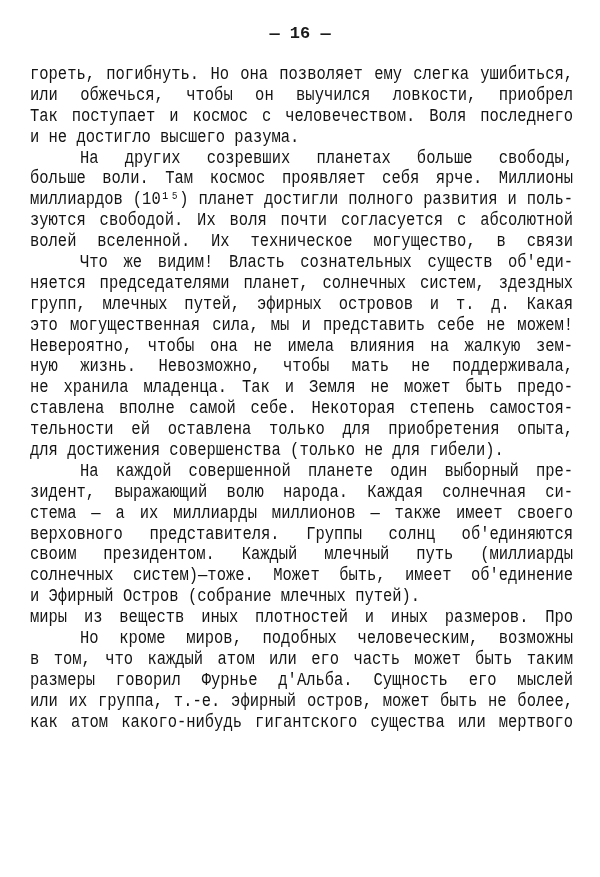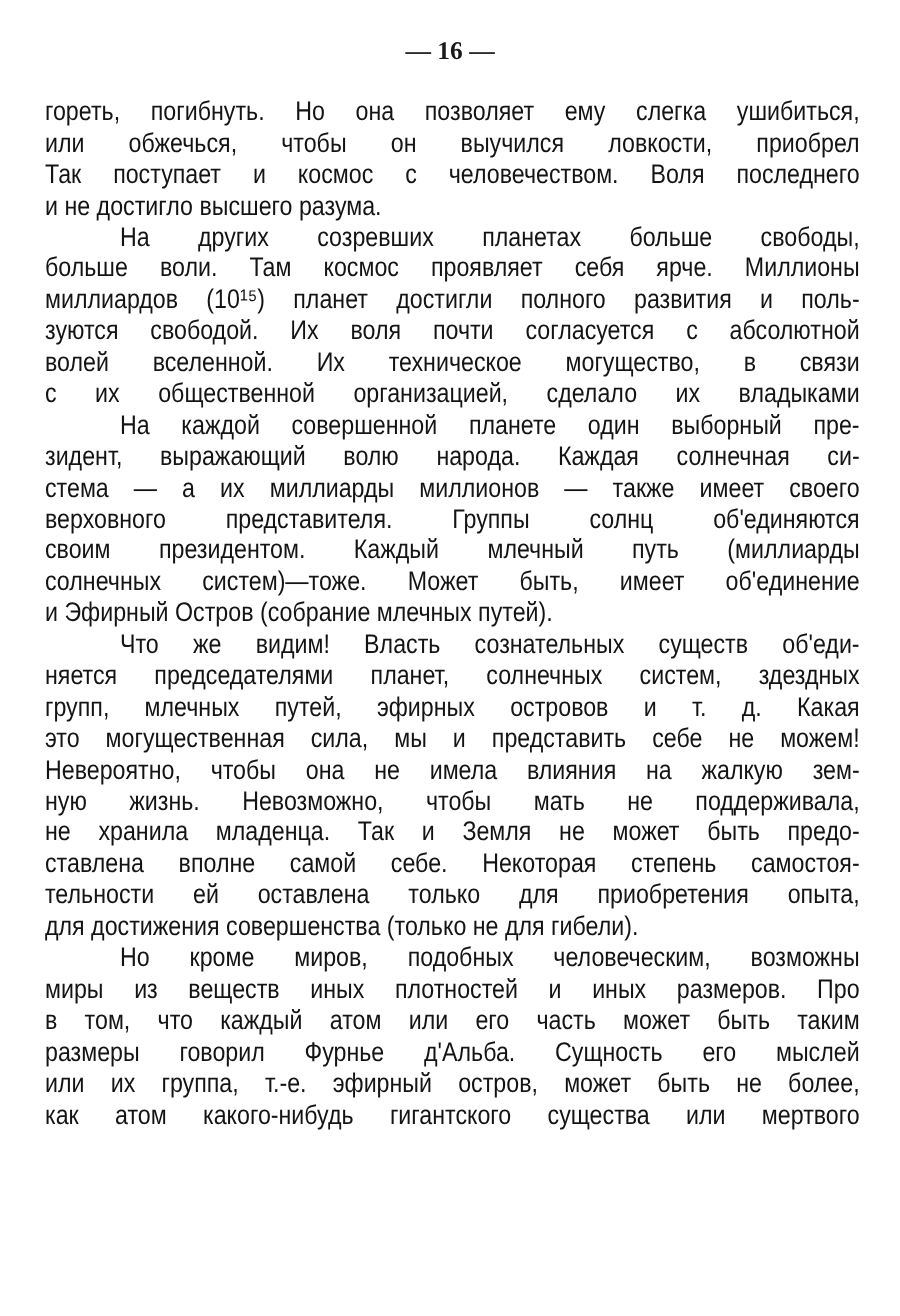--- a/index.html
+++ b/index.html
@@ -1,23 +1,23 @@
 <!DOCTYPE html>
 <html><head>
 <meta charset="utf-8">
 <style>
   html, body { margin: 0; padding: 0; background: #ffffff; }
   body { width: 600px; height: 877px; position: relative; overflow: hidden; }
   .page-number {
     position: absolute; top: 24px; left: 0; width: 600px; text-align: center;
-    font-family: Liberation Serif, serif; font-size: 17px; font-weight: bold; color: #1a1a1a;
+    font-family: Liberation Mono, monospace; font-size: 17px; font-weight: bold; color: #1a1a1a;
   }
   .text-block {
     position: absolute; top: 64px; left: 30px; width: 543px;
-    font-family: Liberation Sans, sans-serif;
+    font-family: Liberation Mono, monospace;
     font-size: 18px; color: #141414;
   }
   .line {
     height: 20.9px; line-height: 20.9px; white-space: nowrap;
     text-align: justify; text-align-last: justify; overflow: visible;
     transform-origin: left center;
   }
   .line.last { text-align-last: left; }
   .line.indent { padding-left: 50px; }
   .narrow { display: block; transform: scaleX(0.86); transform-origin: left center; width: 116.3%; }
@@ -55,47 +55,20 @@
       </div>
     <div class="line">
         <span class="narrow" style="text-align-last: justify;">миллиардов (10¹⁵) планет достигли полного развития и поль-</span>
       </div>
     <div class="line">
         <span class="narrow" style="text-align-last: justify;">зуются свободой. Их воля почти согласуется с абсолютной</span>
       </div>
     <div class="line">
         <span class="narrow" style="text-align-last: justify;">волей вселенной. Их техническое могущество, в связи</span>
       </div>
-    <div class="line">
-        <span class="narrow" style="text-align-last: justify;">с их общественной организацией, сделало их владыками</span>
-      </div>
-  </div>
-
-  <div>
-    <div class="line indent">
-        <span class="narrow" style="text-align-last: justify;">На каждой совершенной планете один выборный пре-</span>
-      </div>
-    <div class="line">
-        <span class="narrow" style="text-align-last: justify;">зидент, выражающий волю народа. Каждая солнечная си-</span>
-      </div>
-    <div class="line">
-        <span class="narrow" style="text-align-last: justify;">стема — а их миллиарды миллионов — также имеет своего</span>
-      </div>
-    <div class="line">
-        <span class="narrow" style="text-align-last: justify;">верховного представителя. Группы солнц об'единяются</span>
-      </div>
-    <div class="line">
-        <span class="narrow" style="text-align-last: justify;">своим президентом. Каждый млечный путь (миллиарды</span>
-      </div>
-    <div class="line">
-        <span class="narrow" style="text-align-last: justify;">солнечных систем)—тоже. Может быть, имеет об'единение</span>
-      </div>
-    <div class="line last">
-        <span class="narrow">и Эфирный Остров (собрание млечных путей).</span>
-      </div>
   </div>
 
   <div>
     <div class="line indent">
         <span class="narrow" style="text-align-last: justify;">Что же видим! Власть сознательных существ об'еди-</span>
       </div>
     <div class="line">
         <span class="narrow" style="text-align-last: justify;">няется председателями планет, солнечных систем, здездных</span>
       </div>
     <div class="line">
@@ -119,24 +92,48 @@
     <div class="line">
         <span class="narrow" style="text-align-last: justify;">тельности ей оставлена только для приобретения опыта,</span>
       </div>
     <div class="line last">
         <span class="narrow">для достижения совершенства (только не для гибели).</span>
       </div>
   </div>
 
   <div>
     <div class="line indent">
-        <span class="narrow" style="text-align-last: justify;">Но кроме миров, подобных человеческим, возможны</span>
+        <span class="narrow" style="text-align-last: justify;">На каждой совершенной планете один выборный пре-</span>
       </div>
     <div class="line">
+        <span class="narrow" style="text-align-last: justify;">зидент, выражающий волю народа. Каждая солнечная си-</span>
+      </div>
+    <div class="line">
+        <span class="narrow" style="text-align-last: justify;">стема — а их миллиарды миллионов — также имеет своего</span>
+      </div>
+    <div class="line">
+        <span class="narrow" style="text-align-last: justify;">верховного представителя. Группы солнц об'единяются</span>
+      </div>
+    <div class="line">
+        <span class="narrow" style="text-align-last: justify;">своим президентом. Каждый млечный путь (миллиарды</span>
+      </div>
+    <div class="line">
+        <span class="narrow" style="text-align-last: justify;">солнечных систем)—тоже. Может быть, имеет об'единение</span>
+      </div>
+    <div class="line last">
+        <span class="narrow">и Эфирный Остров (собрание млечных путей).</span>
+      </div>
+  </div>
+
+  <div>
+    <div class="line">
         <span class="narrow" style="text-align-last: justify;">миры из веществ иных плотностей и иных размеров. Про</span>
+      </div>
+    <div class="line indent">
+        <span class="narrow" style="text-align-last: justify;">Но кроме миров, подобных человеческим, возможны</span>
       </div>
     <div class="line">
         <span class="narrow" style="text-align-last: justify;">в том, что каждый атом или его часть может быть таким</span>
       </div>
     <div class="line">
         <span class="narrow" style="text-align-last: justify;">размеры говорил Фурнье д'Альба. Сущность его мыслей</span>
       </div>
     <div class="line">
         <span class="narrow" style="text-align-last: justify;">или их группа, т.-е. эфирный остров, может быть не более,</span>
       </div>

